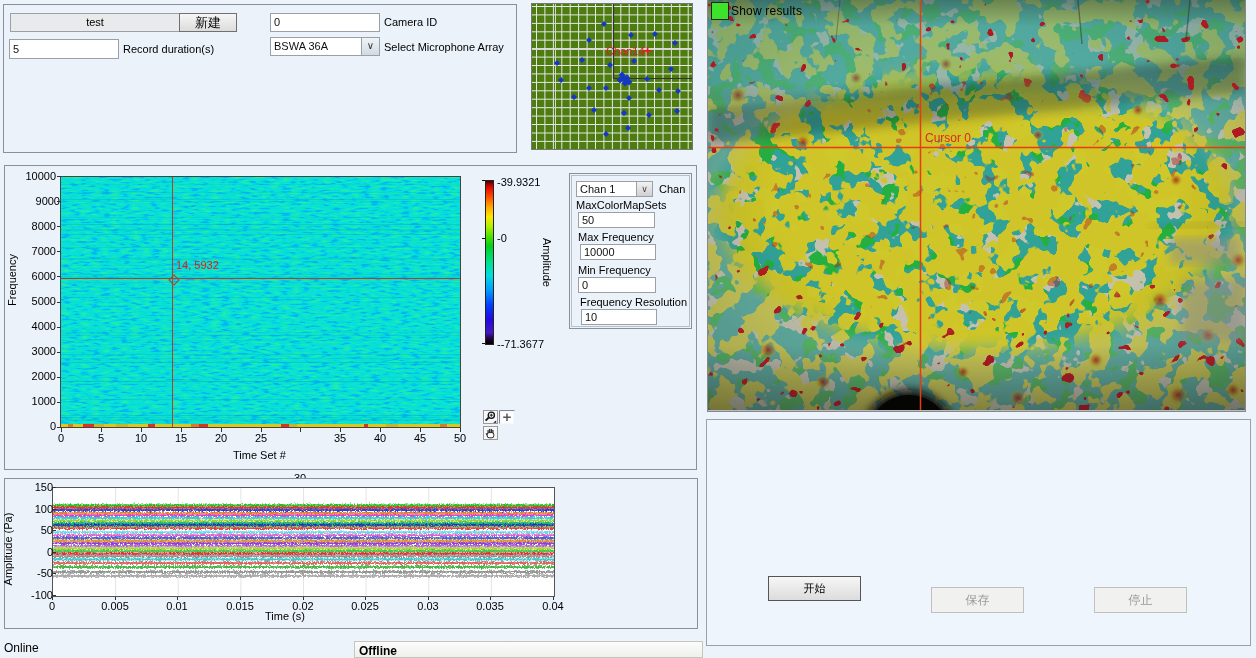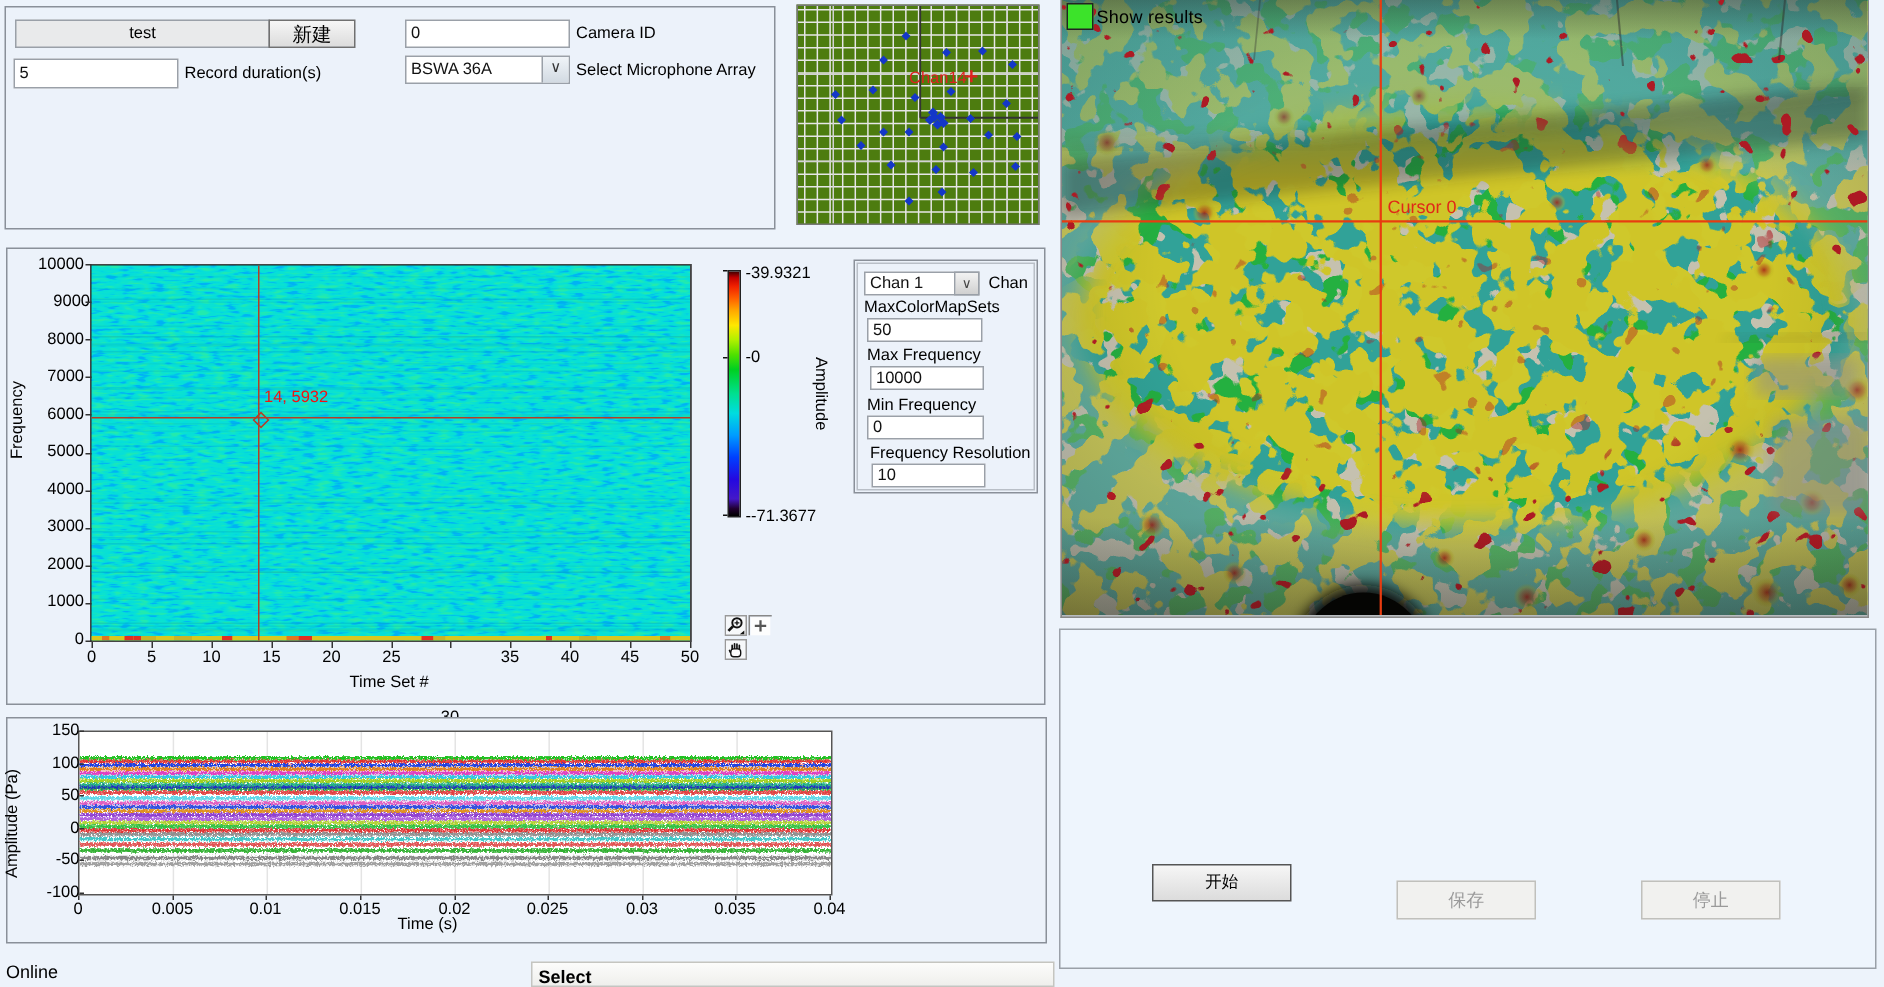--- a/index.html
+++ b/index.html
@@ -467,14 +467,14 @@
 </div>
 
 <div class="abs" style="left:706px;top:419px;width:545px;height:227px;border:1px solid #9aa0a8;background:#eef5fd;box-sizing:border-box;">
   <div class="btn" style="left:61px;top:156px;width:93px;height:25px;line-height:23px;border-color:#555;">开始</div>
   <div class="btnd" style="left:224px;top:155px;width:93px;height:26px;line-height:24px;">保存</div>
   <div class="btnd" style="left:387px;top:155px;width:93px;height:26px;line-height:24px;">停止</div>
 </div>
 
 <div class="lbl" style="left:4px;top:641px;font-weight:normal;font-size:12px;">Online</div>
 <div class="abs" style="left:354px;top:641px;width:349px;height:17px;background:linear-gradient(#fcfcfb,#efefec);border:1px solid #c5c5c0;box-sizing:border-box;">
-  <span style="position:absolute;left:4px;top:2px;font-weight:bold;font-size:12px;">Select</span>
+  <span style="position:absolute;left:4px;top:2px;font-weight:bold;font-size:12px;">Offline</span>
 </div>
 
 </body></html>

